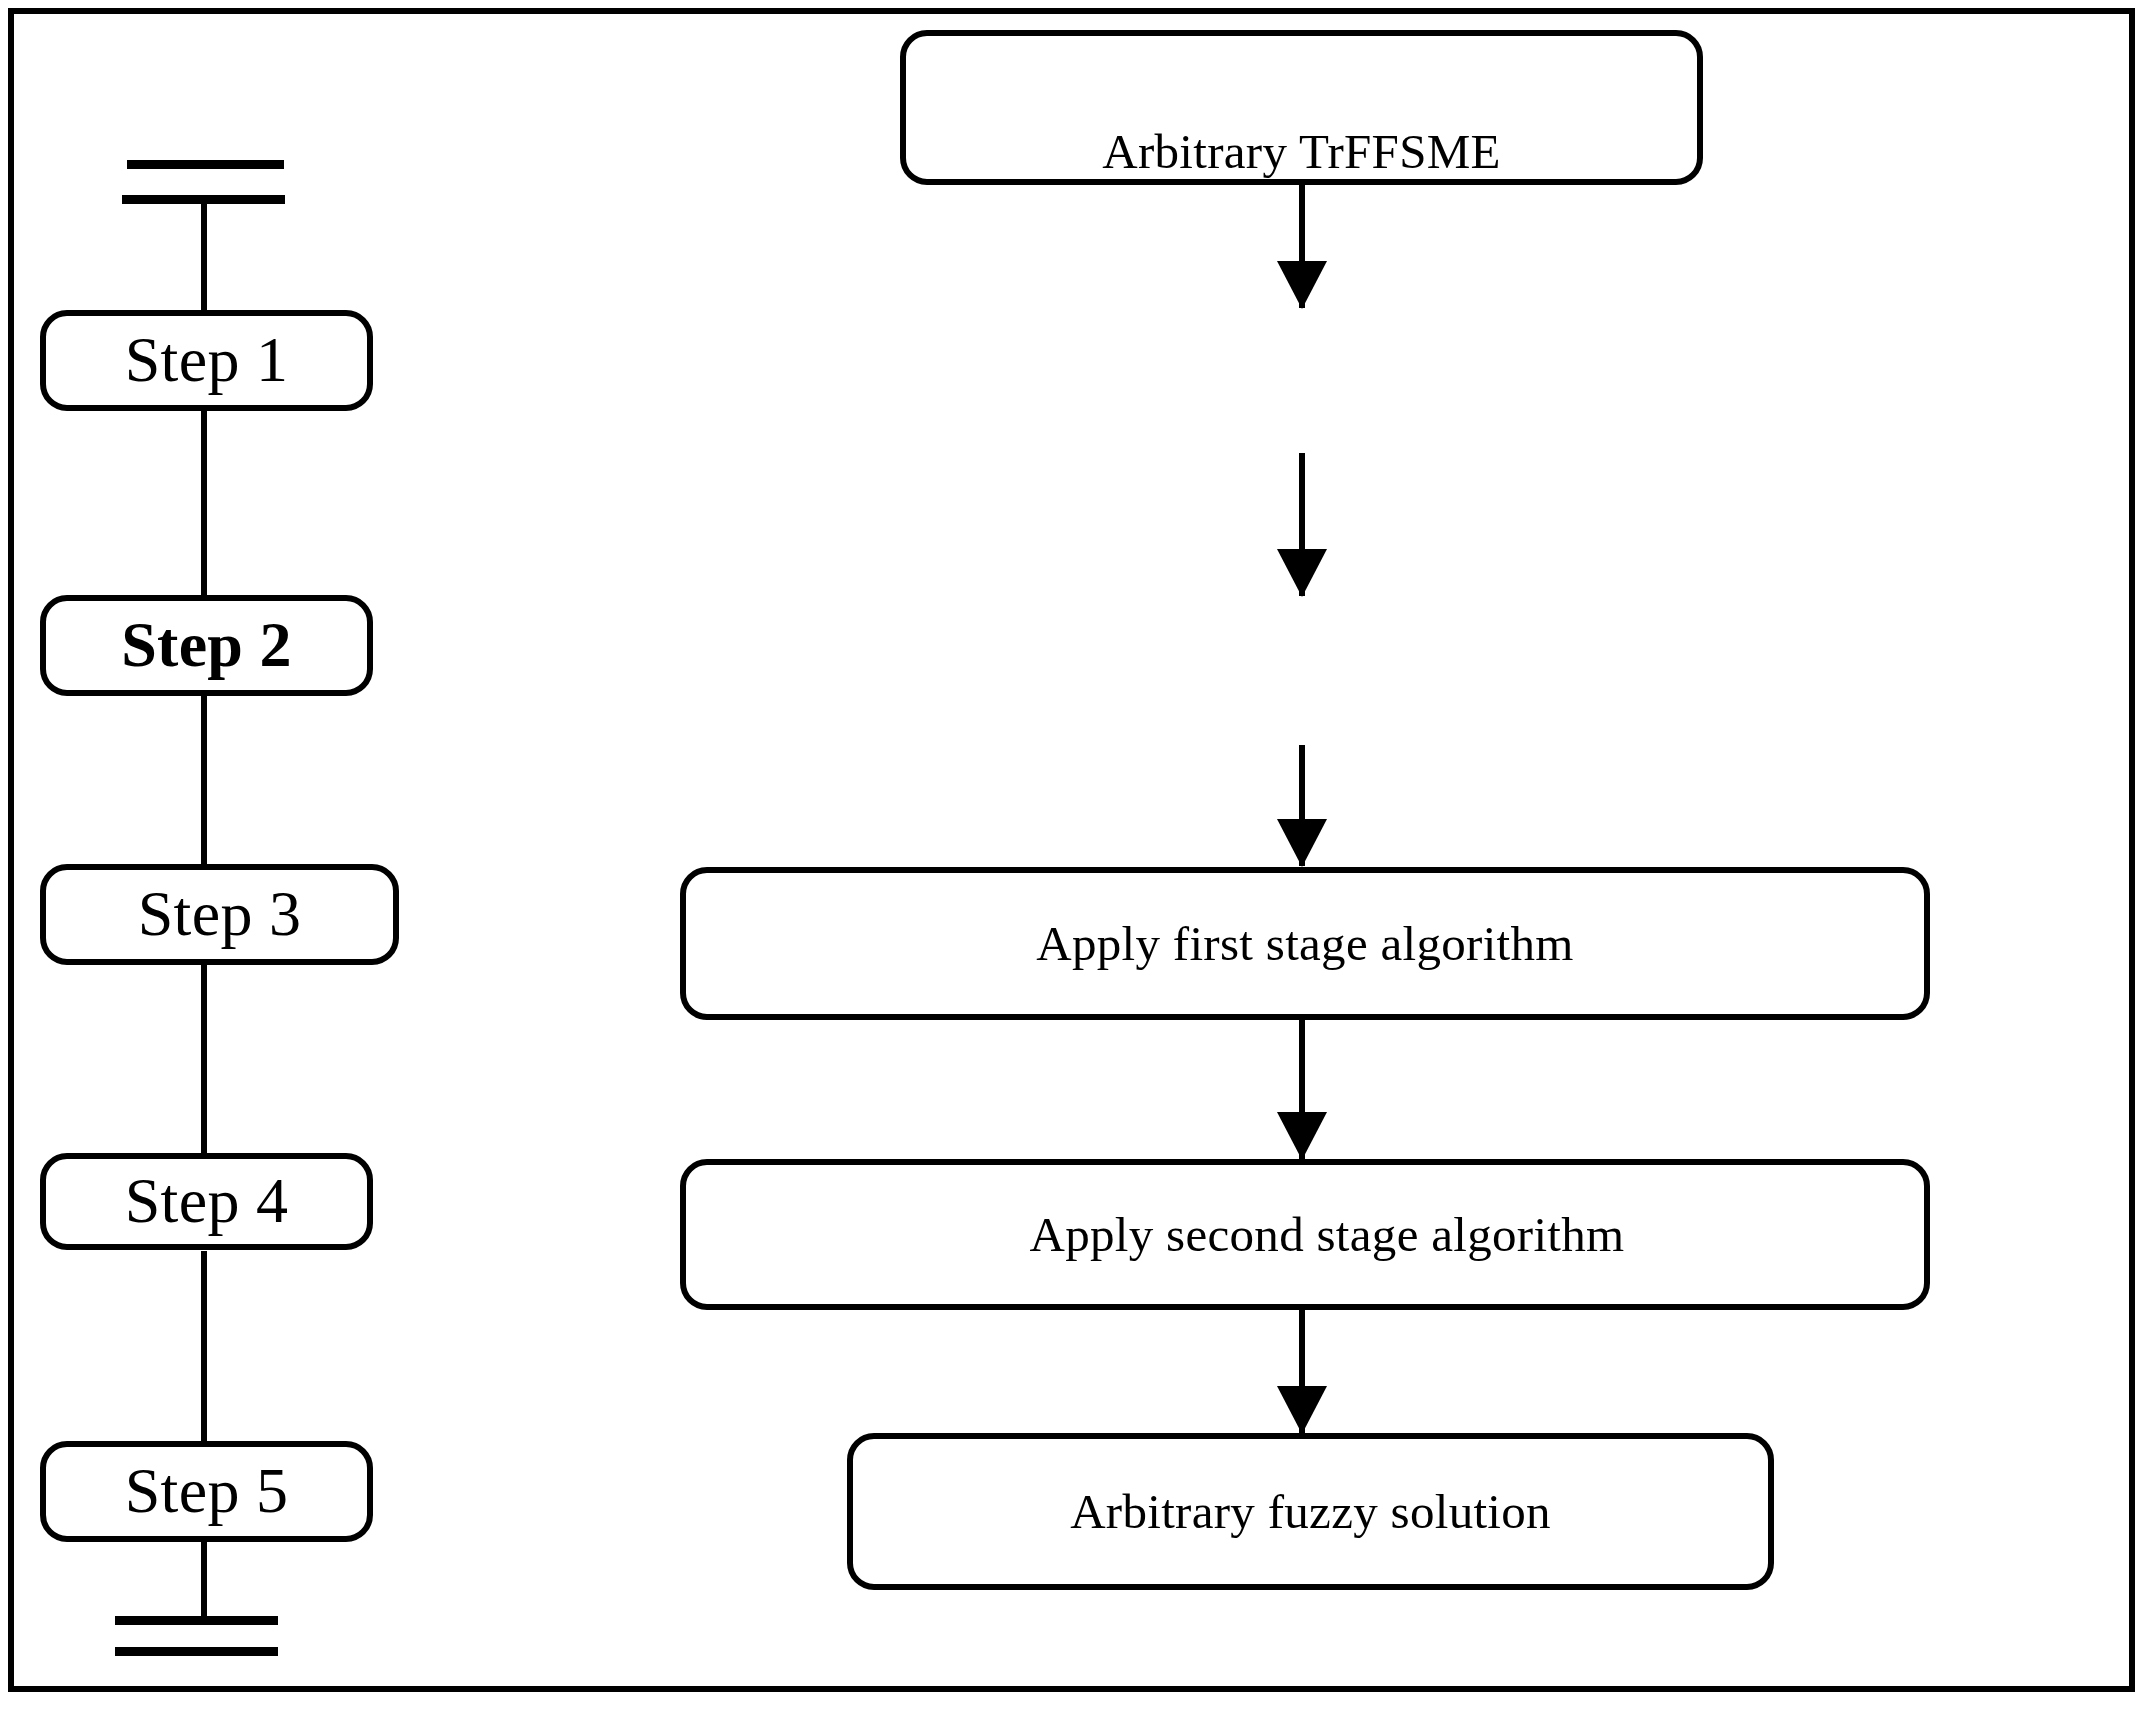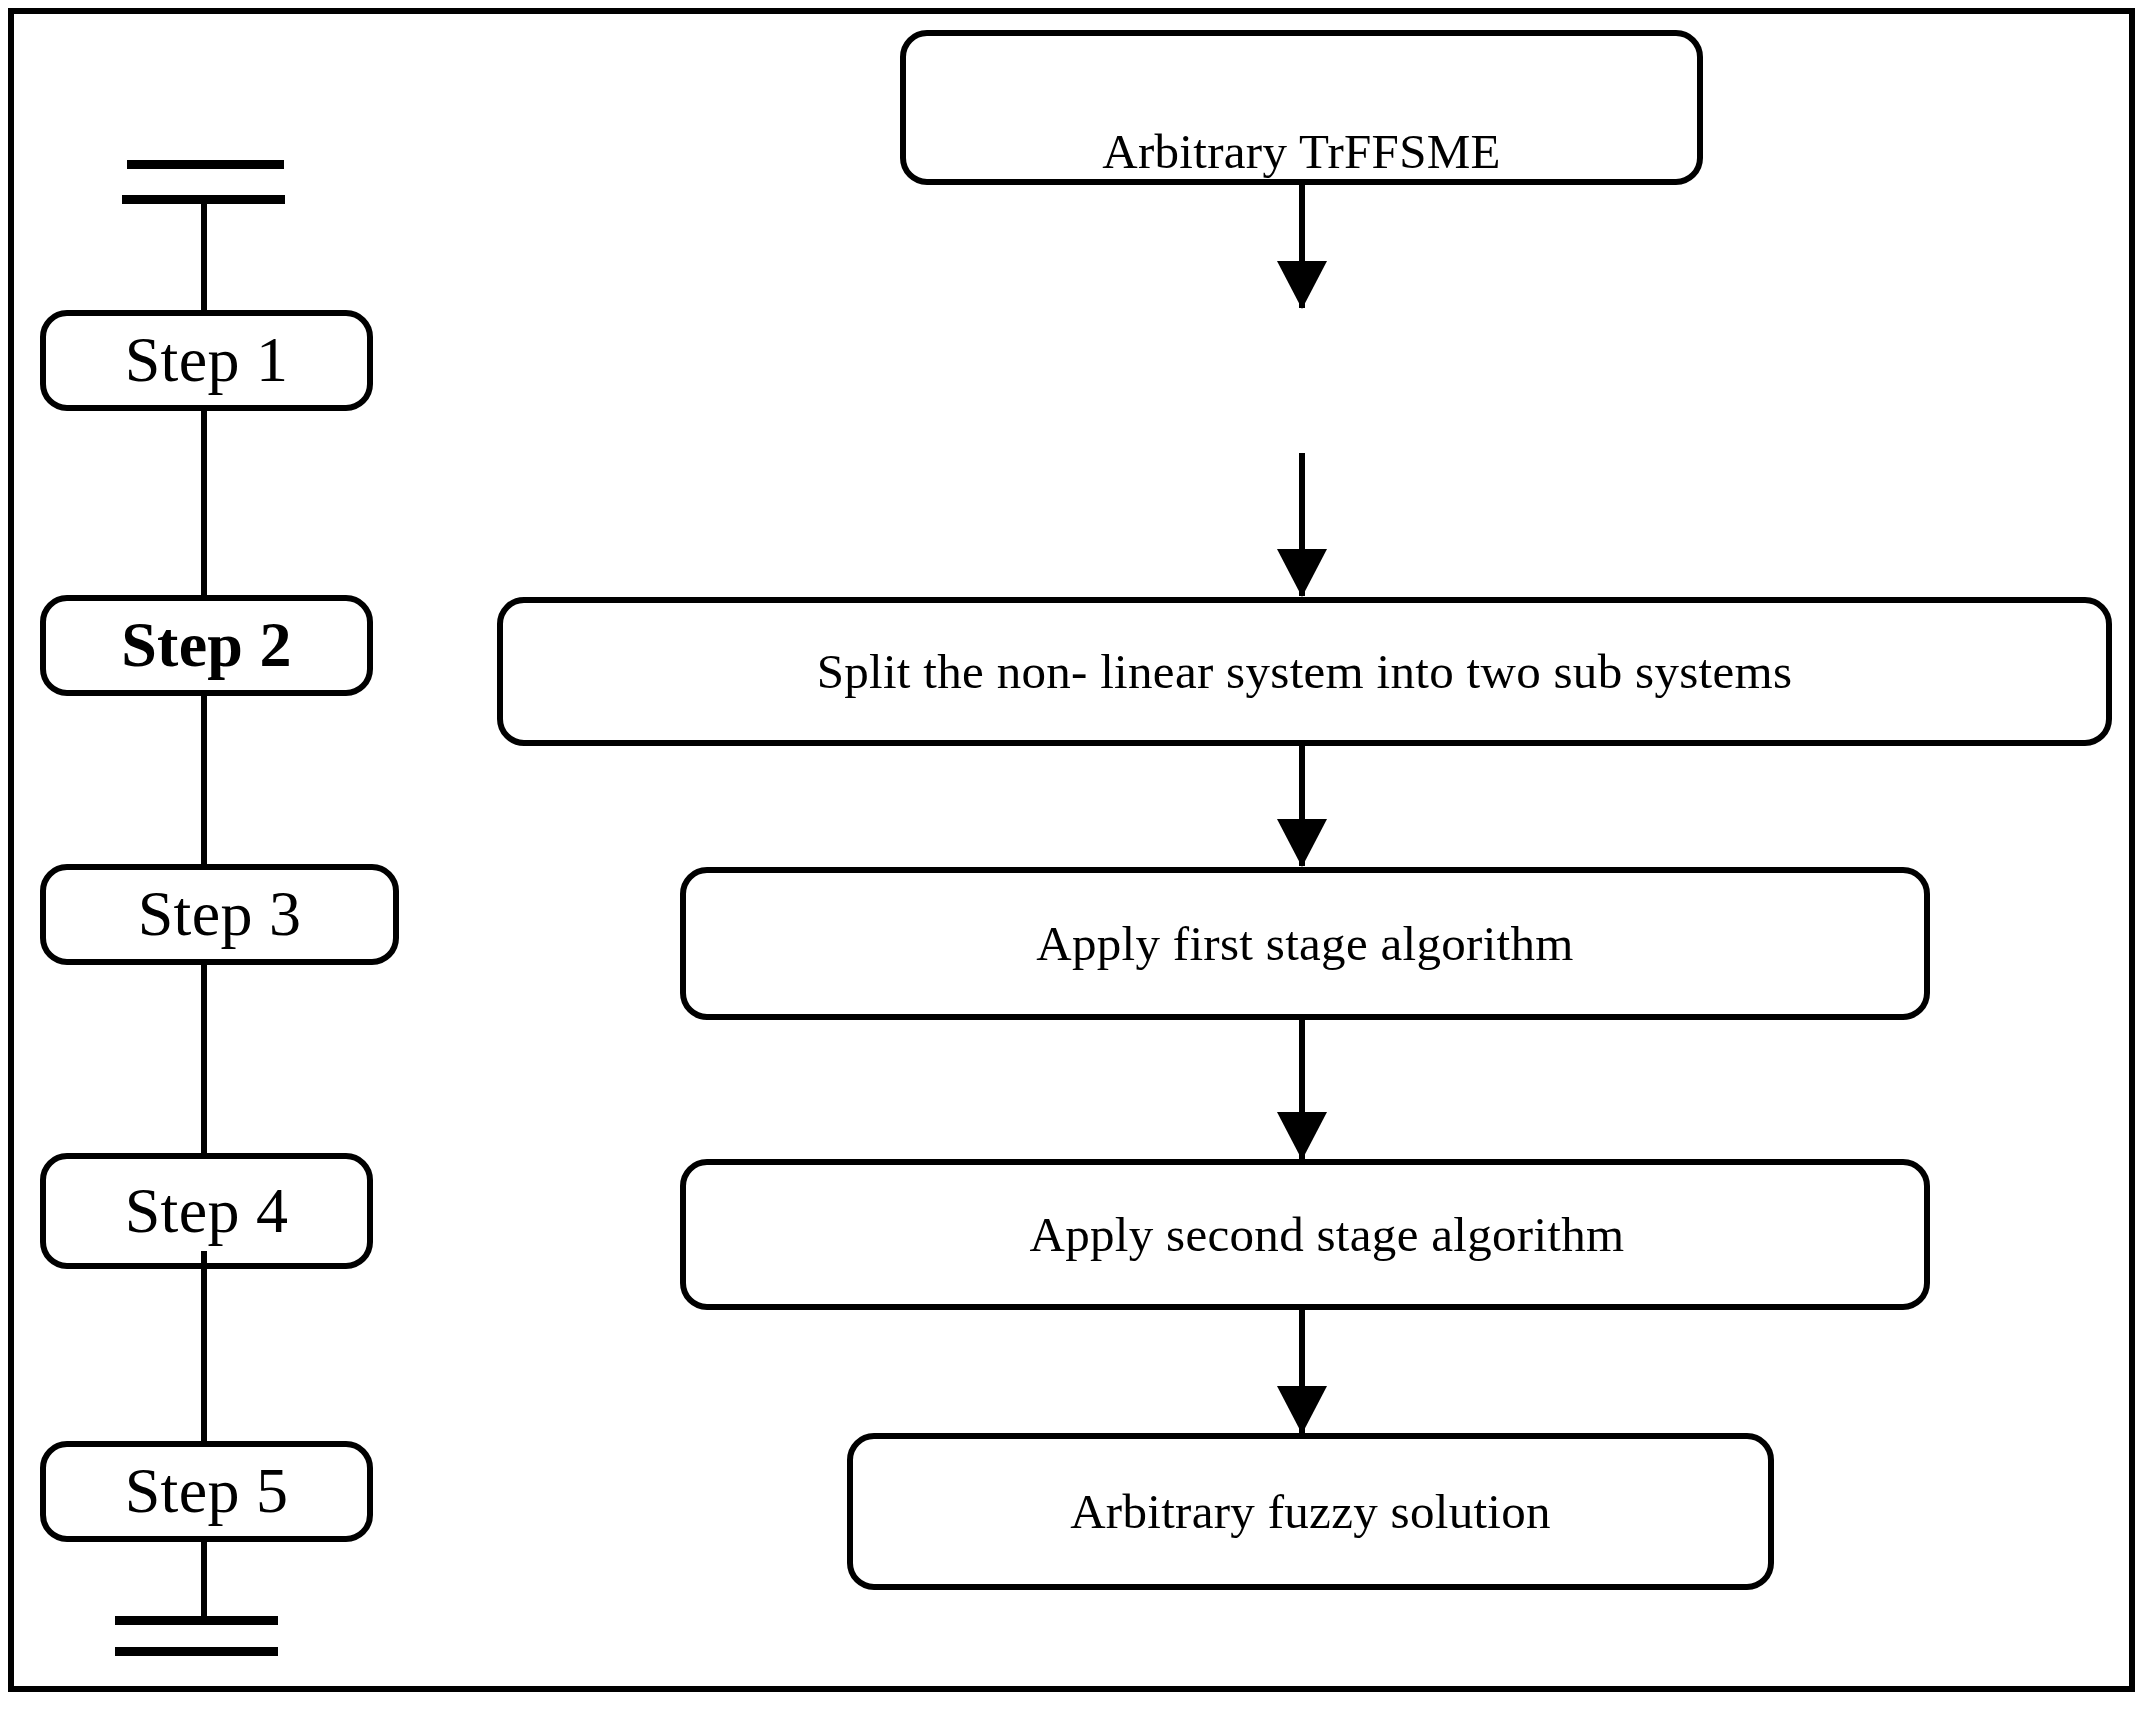--- a/index.html
+++ b/index.html
@@ -93,21 +93,21 @@
   </div>
 
   <div class="vline" style="left:201px; top:693px; height:173px;"></div>
 
   <div class="node step-box" style="left:40px; top:864px; width:359px; height:101px;">
     <span class="node-label">Step 3</span>
   </div>
 
   <div class="vline" style="left:201px; top:962px; height:193px;"></div>
 
-  <div class="node step-box" style="left:40px; top:1153px; width:333px; height:116px;">
+  <div class="node step-box" style="left:40px; top:1153px; width:333px; height:97px;">
     <span class="node-label">Step 4</span>
   </div>
 
   <div class="vline" style="left:201px; top:1251px; height:193px;"></div>
 
   <div class="node step-box" style="left:40px; top:1441px; width:333px; height:101px;">
     <span class="node-label">Step 5</span>
   </div>
 
   <div class="vline" style="left:201px; top:1540px; height:80px;"></div>
@@ -121,23 +121,20 @@
 
   <div class="arrow" style="left:1299px; top:185px; height:123px;">
     <span class="head"></span>
   </div>
 
 
   <div class="arrow" style="left:1299px; top:453px; height:143px;">
     <span class="head"></span>
   </div>
 
-  <div class="node" style="left:497px; top:597px; width:1615px; height:149px;">
-    <span class="node-label">Split the non- linear system into two sub systems</span>
-  </div>
 
   <div class="arrow" style="left:1299px; top:745px; height:121px;">
     <span class="head"></span>
   </div>
 
   <div class="node" style="left:680px; top:867px; width:1250px; height:153px;">
     <span class="node-label">Apply first stage algorithm</span>
   </div>
 
   <div class="arrow" style="left:1299px; top:1020px; height:139px;">

